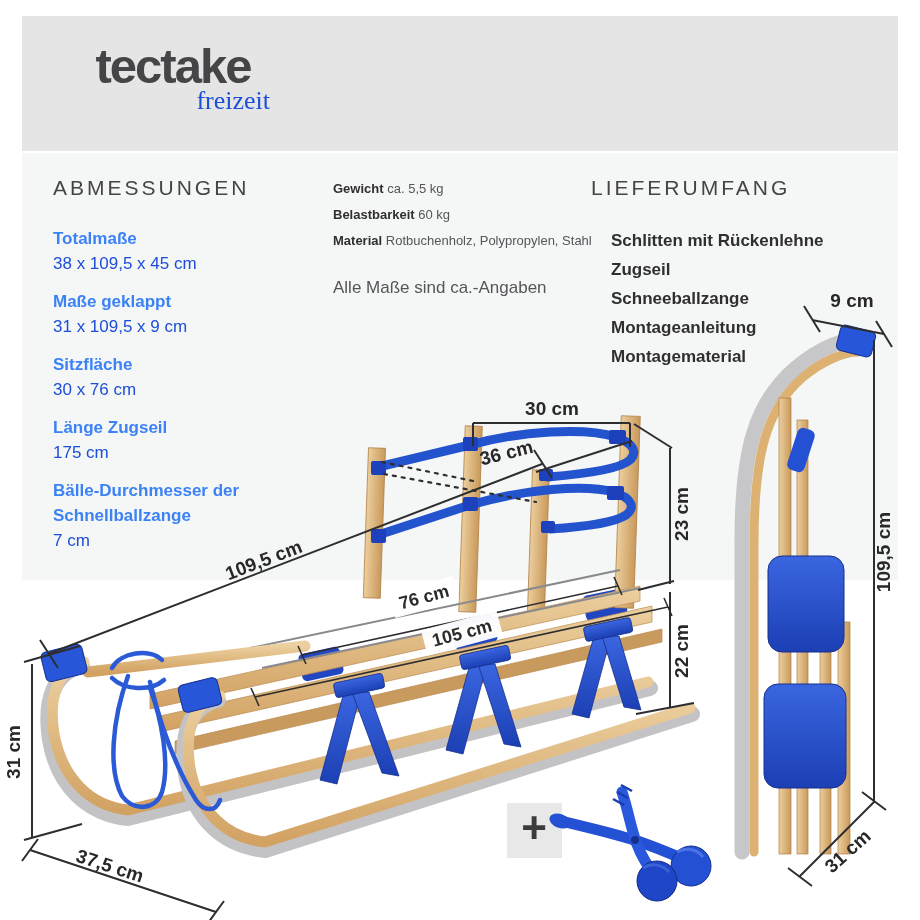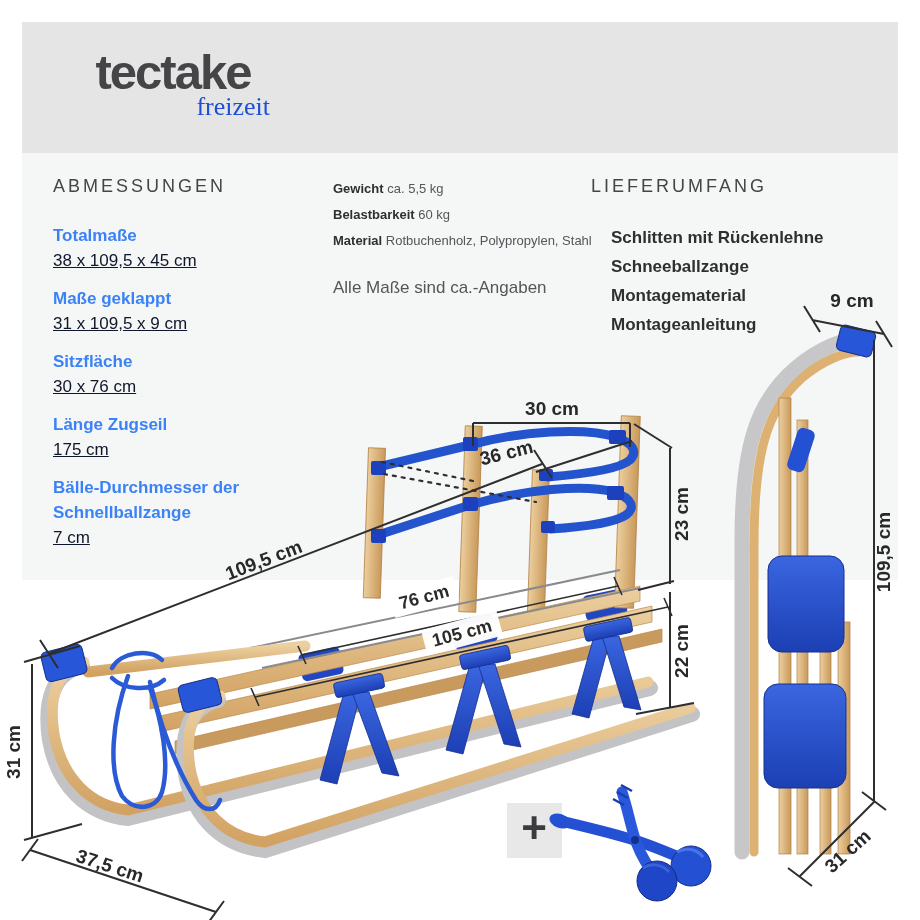--- a/index.html
+++ b/index.html
@@ -1,29 +1,29 @@
 <!DOCTYPE html>
 <html><head>
 <meta charset="utf-8">
 <style>
   html,body{margin:0;padding:0;}
   body{width:920px;height:920px;background:#ffffff;font-family:"Liberation Sans",sans-serif;}
   .page{position:relative;width:920px;height:920px;background:#fff;overflow:hidden;}
-  .band{position:absolute;left:22px;top:22px;width:876px;height:135px;background:#e5e5e6;}
+  .band{position:absolute;left:22px;top:16px;width:876px;height:135px;background:#e5e5e6;}
   .logo{position:absolute;left:50px;top:26px;width:202px;text-align:center;}
   .logo-main{font-size:49px;font-weight:bold;color:#454547;letter-spacing:-2px;line-height:1;}
   .logo-sub{font-family:"Liberation Serif",serif;font-size:26px;color:#1d4ed8;text-align:right;margin-top:-3px;padding-right:4px;line-height:1;}
   .title{position:absolute;left:316px;top:34px;font-size:44px;font-weight:bold;color:#49494b;letter-spacing:-1.5px;}
   .panel{position:absolute;left:22px;top:153px;width:876px;height:427px;background:#f5f6f6;}
   .col{position:absolute;top:176px;width:266px;}
   .col1{left:53px;} .col2{left:333px;} .col3{left:591px;}
-  .colhead{font-size:18px;letter-spacing:3px;color:#454547;margin-bottom:26px;font-weight:normal;}
+  .colhead{font-size:21px;letter-spacing:3px;color:#454547;margin-bottom:26px;font-weight:normal;}
   .pair{margin-bottom:13px;font-size:17px;line-height:25px;}
   .lbl{display:block;font-weight:bold;color:#3b82f6;}
-  .val{color:#0f172a;text-decoration:underline;}
+  .val{color:#1d4ed8;}
   .trow{font-size:13px;line-height:26px;color:#55555a;}
   .trow b{color:#2f2f31;}
   .note{margin-top:24px;font-size:17px;color:#55555a;}
   .sitem{font-size:17px;line-height:29px;font-weight:bold;color:#2f2f31;margin-left:20px;}
   svg.art{position:absolute;left:0;top:0;pointer-events:none;}
   .dim{stroke:#2e2e30;stroke-width:2;fill:none;}
   .dimthin{stroke:#2e2e30;stroke-width:1.6;fill:none;}
   .dimdash{stroke:#2e2e30;stroke-width:2.2;fill:none;stroke-dasharray:3 6;stroke-linecap:round;}
   .dimtext{font:bold 19px "Liberation Sans",sans-serif;fill:#28282a;}
   .chiptext{font:bold 18px "Liberation Sans",sans-serif;fill:#2b2b2d;}
@@ -80,23 +80,24 @@
     <div class="trow">
       <b>Material</b>
       <span>Rotbuchenholz, Polypropylen, Stahl</span>
     </div>
     <div class="note">Alle Maße sind ca.-Angaben</div>
   </div>
 
   <div class="col col3">
     <div class="colhead">LIEFERUMFANG</div>
     <div class="sitem">Schlitten mit Rückenlehne</div>
+    <div class="sitem">Zugseil</div>
     <div class="sitem">Schneeballzange</div>
+    <div class="sitem">Montageanleitung</div>
     <div class="sitem">Montagematerial</div>
-    <div class="sitem">Montageanleitung</div>
   </div>
 
   <svg class="art" width="920" height="920" viewBox="0 0 920 920">
     <defs>
       <linearGradient id="wood" x1="0" y1="0" x2="0" y2="1">
         <stop offset="0" stop-color="#ecd0a0"></stop>
           <stop offset="1" stop-color="#d2a263"></stop>
       </linearGradient>
       <linearGradient id="woodp" x1="0" y1="0" x2="1" y2="0">
         <stop offset="0" stop-color="#eccf9e"></stop>

